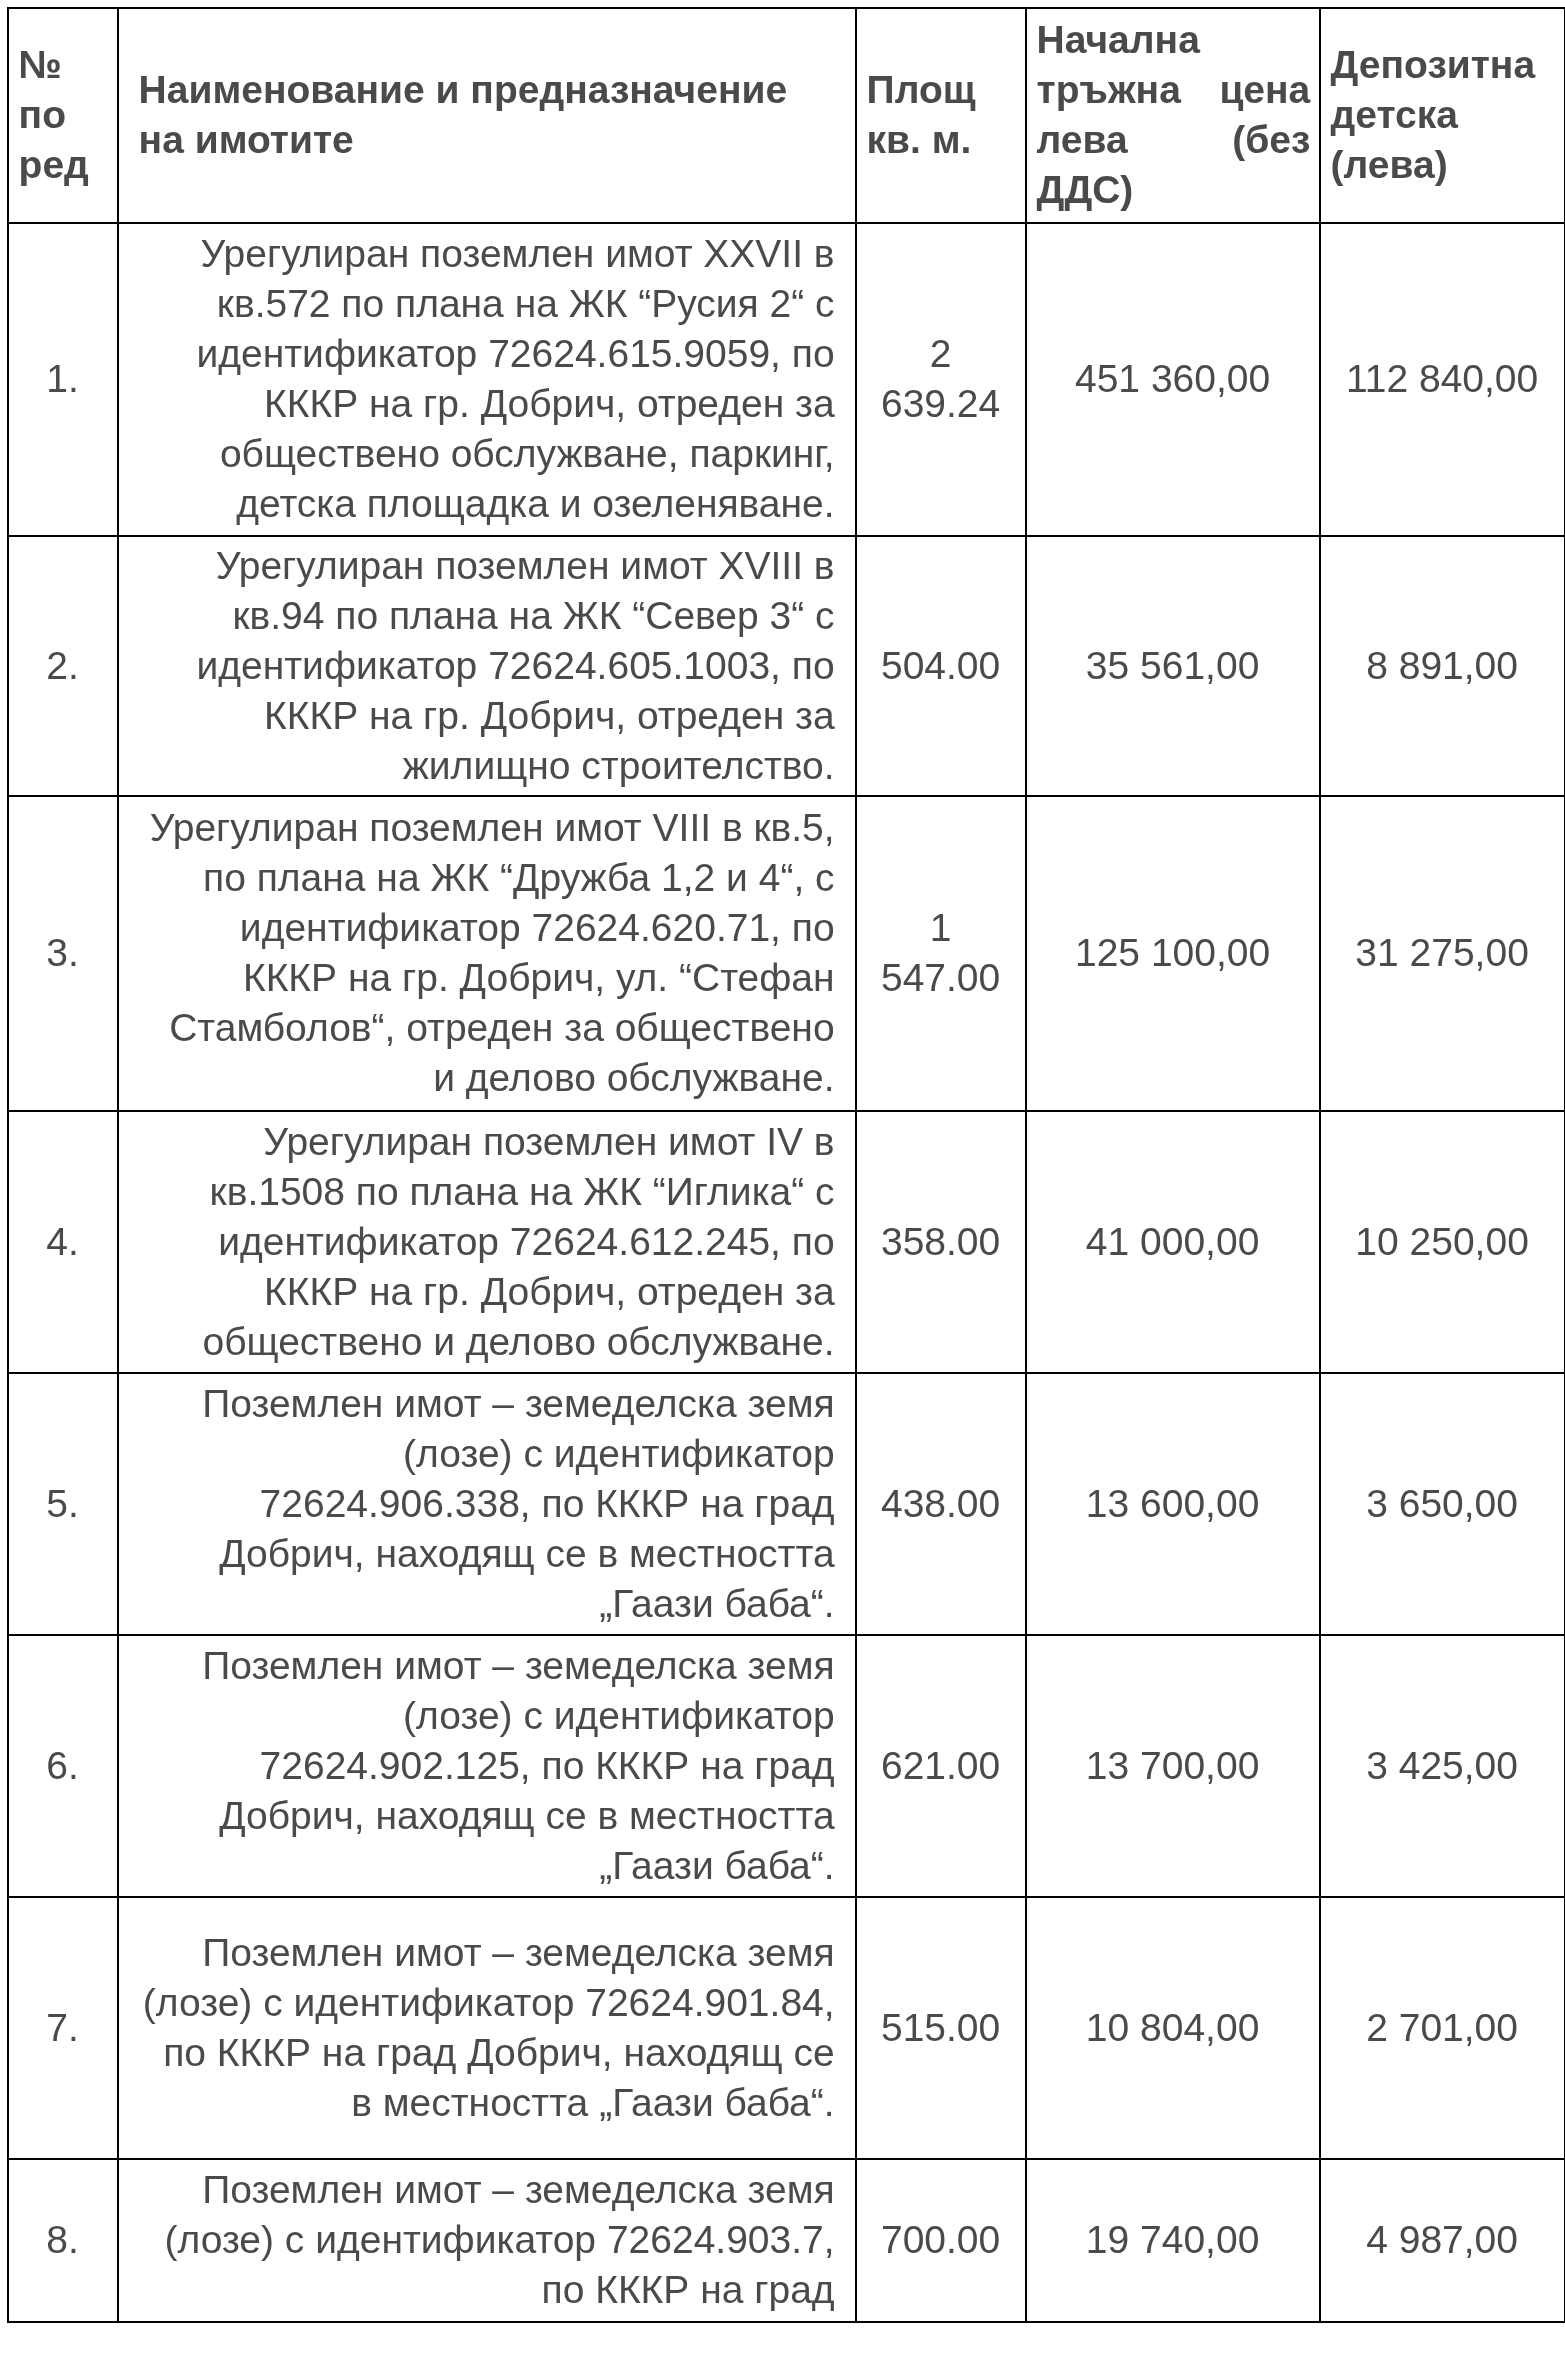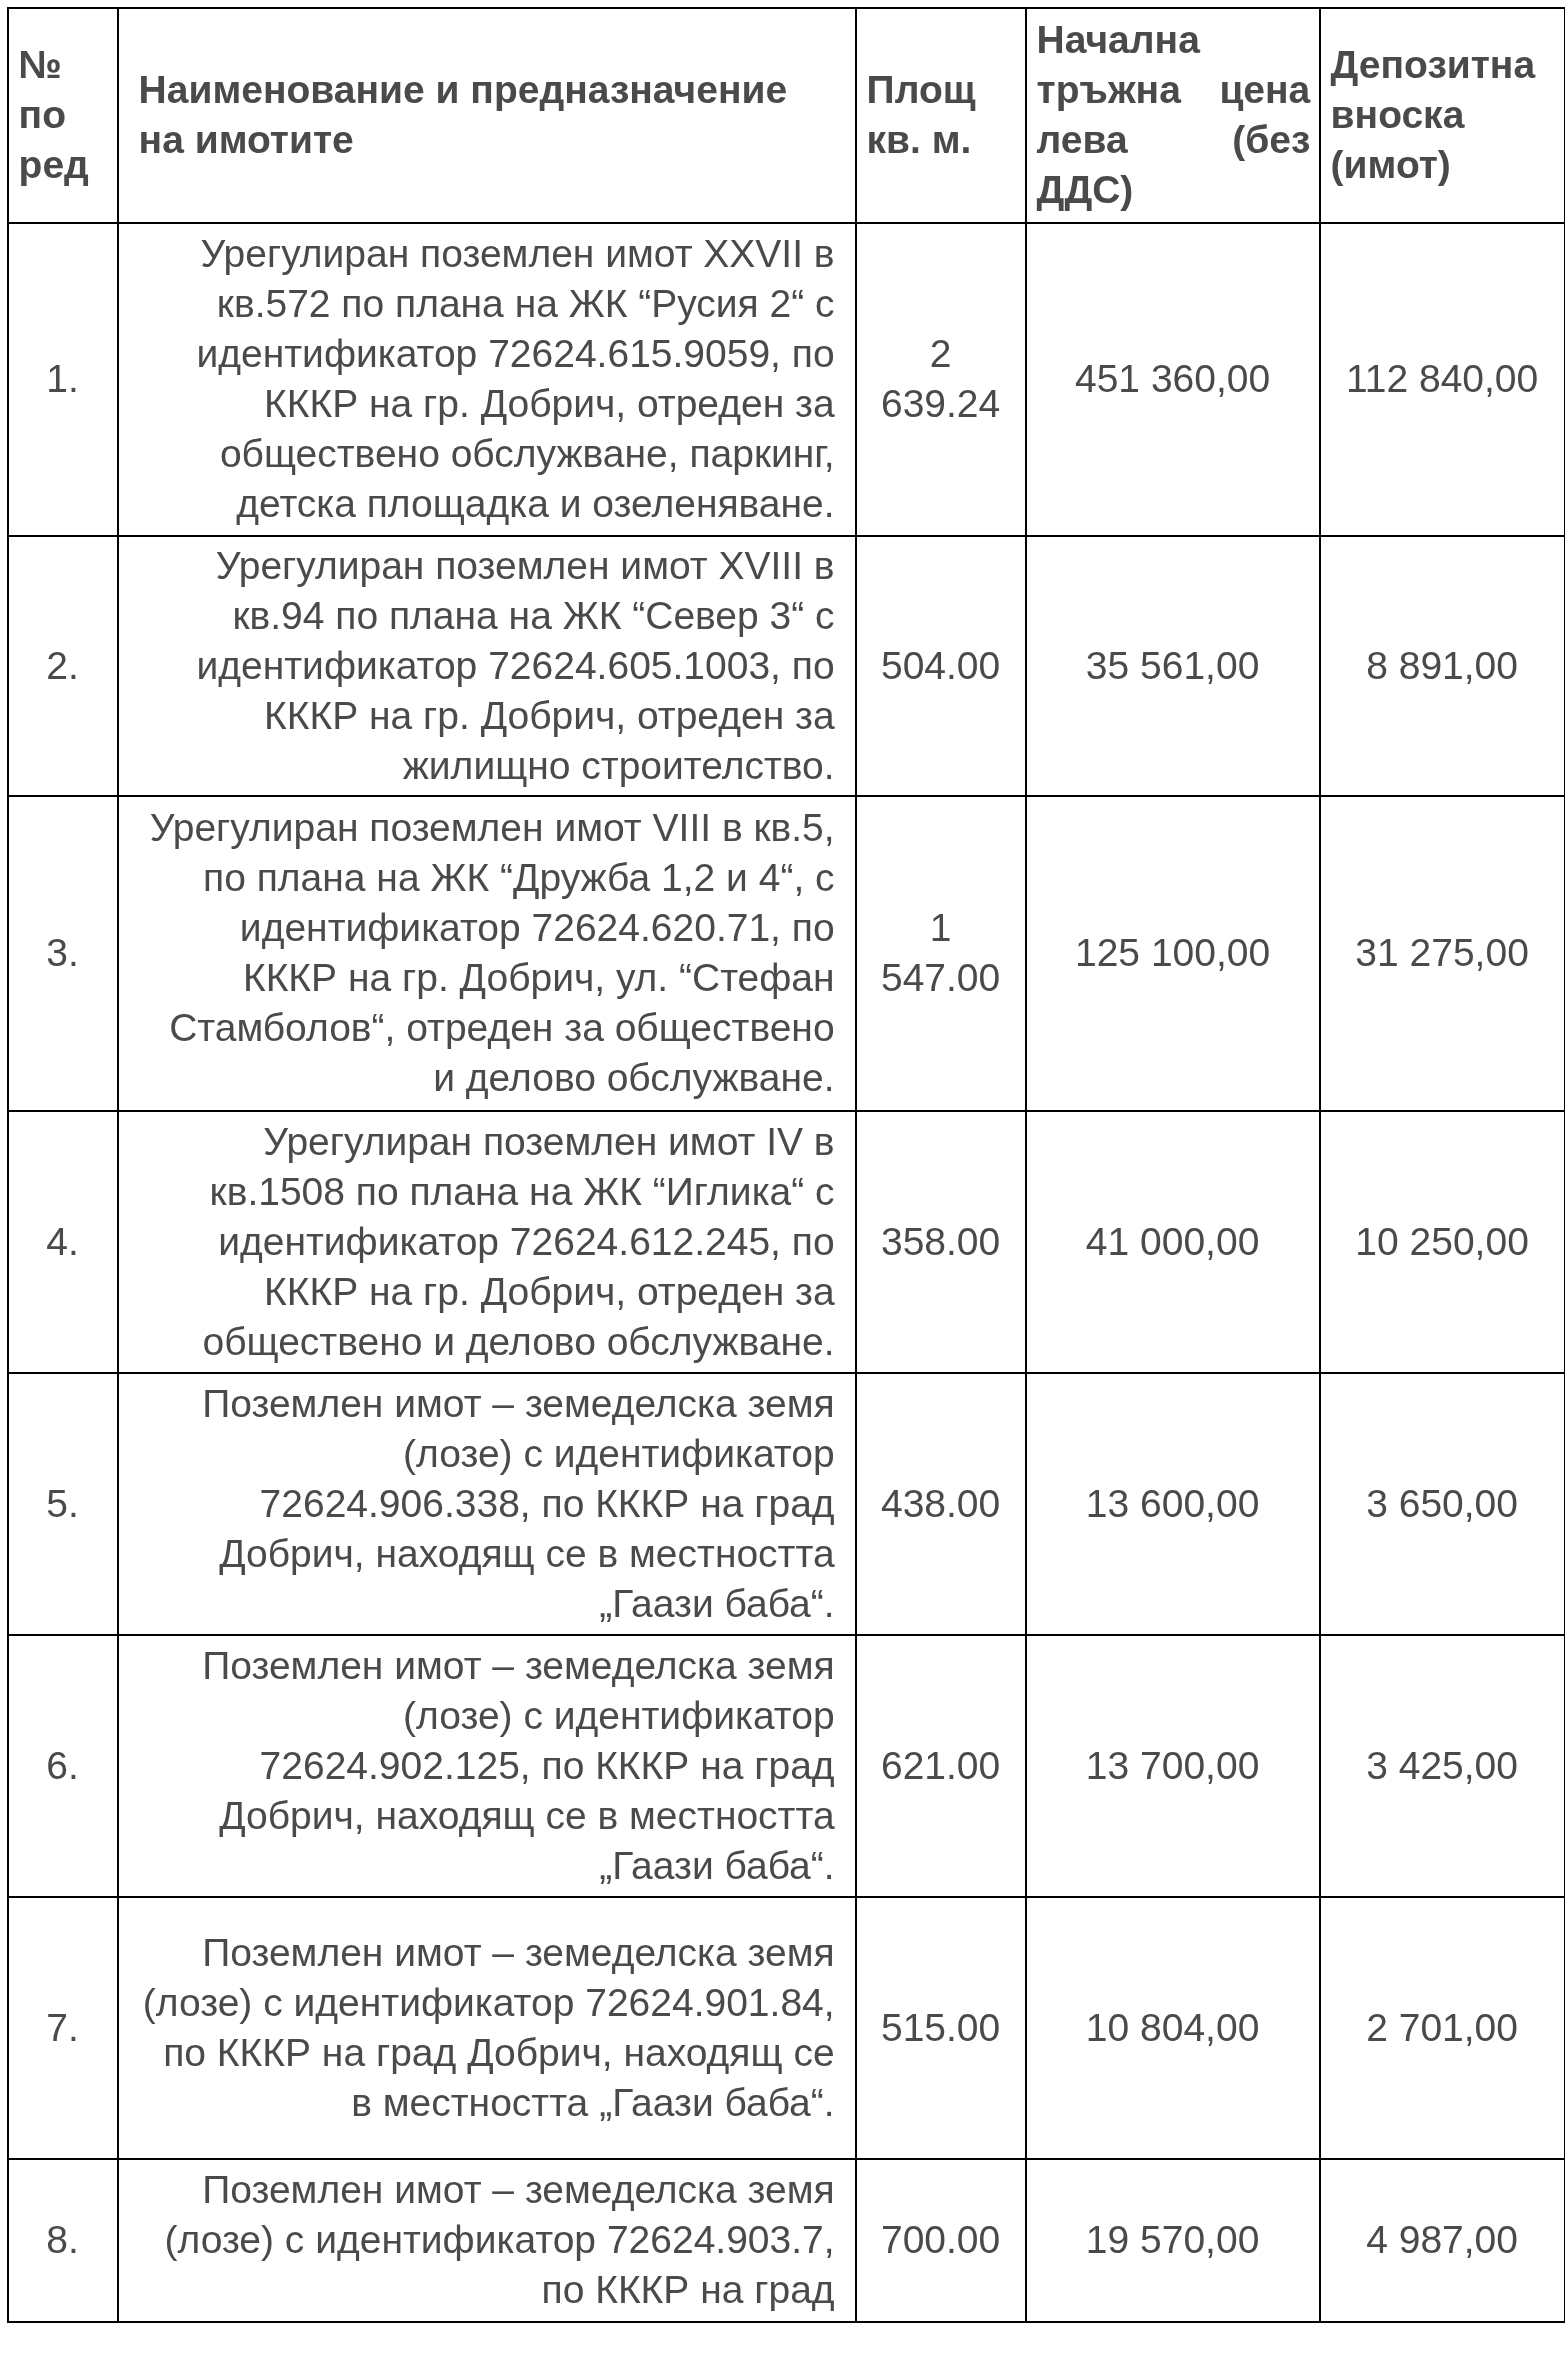--- a/index.html
+++ b/index.html
@@ -72,21 +72,21 @@
       <col class="c-area">
       <col class="c-price">
       <col class="c-deposit">
     </colgroup>
     <thead>
       <tr>
         <th class="h-num">№ по ред</th>
         <th class="h-name">Наименование и предназначение на имотите</th>
         <th class="h-area">Площ кв. м.</th>
         <th class="h-price">Начална тръжна цена лева (без ДДС)</th>
-        <th class="h-deposit">Депозитна вноска (имот)</th>
+        <th class="h-deposit">Депозитна детска (лева)</th>
       </tr>
     </thead>
     <tbody>
       <tr>
         <td class="t-num">1.</td>
         <td class="t-name">Урегулиран поземлен имот XXVII в кв.572 по плана на ЖК “Русия 2“ с идентификатор 72624.615.9059, по КККР на гр. Добрич, отреден за обществено обслужване, паркинг, детска площадка и озеленяване.</td>
         <td class="t-area">2 639.24</td>
         <td class="t-price">451 360,00</td>
         <td class="t-deposit">112 840,00</td>
       </tr>
@@ -129,19 +129,19 @@
         <td class="t-num">7.</td>
         <td class="t-name">Поземлен имот – земеделска земя (лозе) с идентификатор 72624.901.84, по КККР на град Добрич, находящ се в местността „Гаази баба“.</td>
         <td class="t-area">515.00</td>
         <td class="t-price">10 804,00</td>
         <td class="t-deposit">2 701,00</td>
       </tr>
       <tr>
         <td class="t-num">8.</td>
         <td class="t-name">Поземлен имот – земеделска земя (лозе) с идентификатор 72624.903.7, по КККР на град</td>
         <td class="t-area">700.00</td>
-        <td class="t-price">19 570,00</td>
+        <td class="t-price">19 740,00</td>
         <td class="t-deposit">4 987,00</td>
       </tr>
     </tbody>
   </table>
 </div>
 
 
 </body></html>

